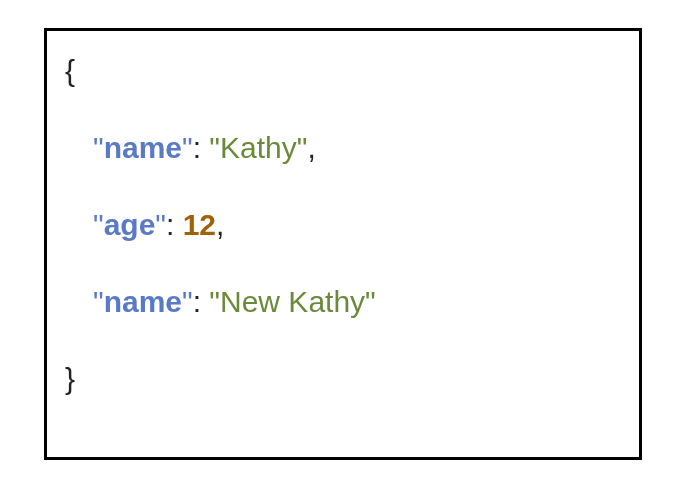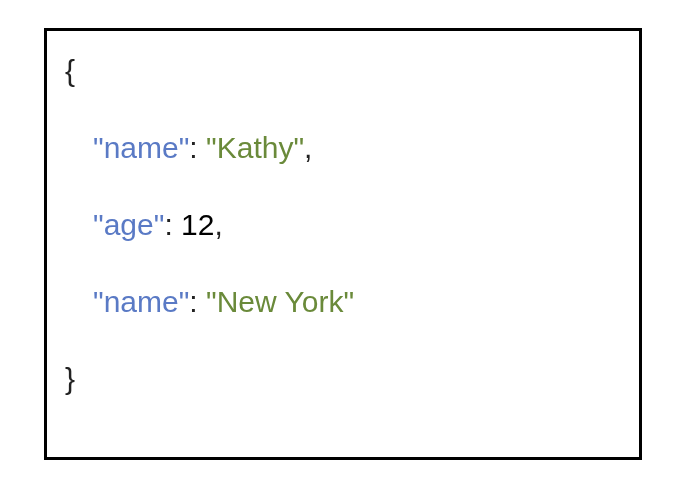--- a/index.html
+++ b/index.html
@@ -31,55 +31,55 @@
     }
     .indent {
       padding-left: 28px;
     }
     .brace {
       color: #222;
       font-weight: 400;
     }
     .key {
       color: #5a7ac5;
-      font-weight: 400;
+      font-weight: 700;
     }
     .q-key {
       color: #5a7ac5;
       font-weight: 400;
     }
     .punct {
       color: #222;
       font-weight: 400;
     }
     .str {
       color: #6a8a3a;
       font-weight: 400;
     }
     .num {
-      color: #000000;
-      font-weight: 400;
+      color: #a16207;
+      font-weight: 700;
     }
   </style>
 </head>
 <body>
 
 <div class="code-box">
   <div class="line">
     <span class="brace">{</span>
   </div>
 
   <div class="line indent">
     <span class="q-key">"</span><span class="key">name</span><span class="q-key">"</span><span class="punct">: </span><span class="str">"<span>Kathy</span>"</span><span class="punct">,</span>
   </div>
 
   <div class="line indent">
     <span class="q-key">"</span><span class="key">age</span><span class="q-key">"</span><span class="punct">: </span><span class="num">12</span><span class="punct">,</span>
   </div>
 
   <div class="line indent">
-    <span class="q-key">"</span><span class="key">name</span><span class="q-key">"</span><span class="punct">: </span><span class="str">"<span>New York</span>"</span>
+    <span class="q-key">"</span><span class="key">name</span><span class="q-key">"</span><span class="punct">: </span><span class="str">"<span>New Kathy</span>"</span>
   </div>
 
   <div class="line">
     <span class="brace">}</span>
   </div>
 </div>
 
 </body></html>

